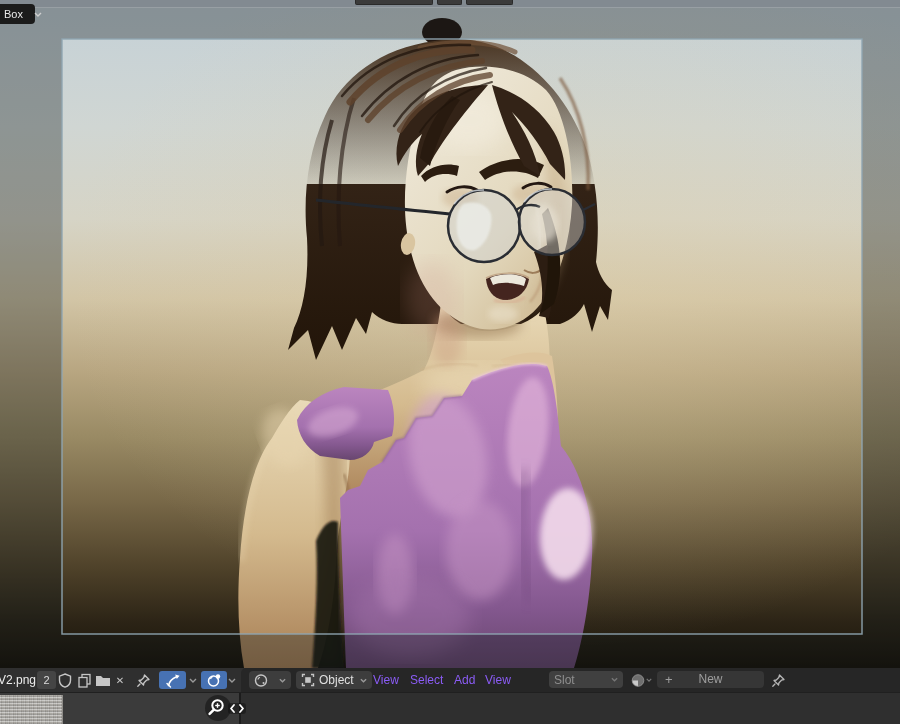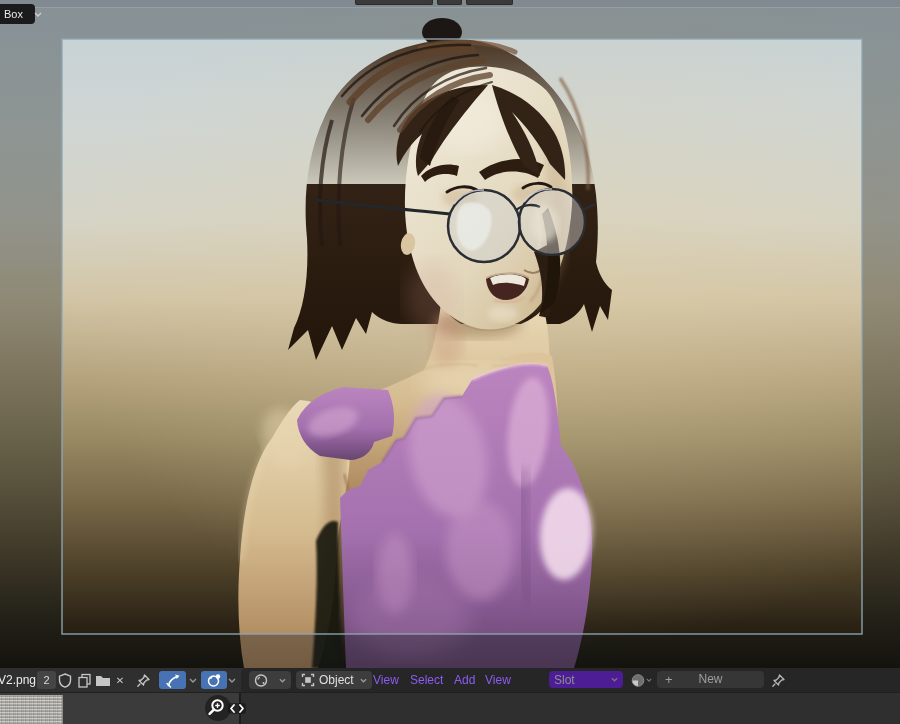--- a/index.html
+++ b/index.html
@@ -32,21 +32,21 @@
              color:#dcdcdc; font-size:11px; text-align:center; line-height:18px; cursor:pointer; }
   .iconbtn { position:absolute; top:3px; width:18px; height:18px; display:flex; align-items:center;
              justify-content:center; cursor:pointer; color:#c6c6c6; }
   .bluebtn { position:absolute; top:3px; width:27px; height:18px; background:#4772b3;
              border-radius:3px; display:flex; align-items:center; justify-content:center; cursor:pointer; }
   .chev { position:absolute; top:3px; width:12px; height:18px; display:flex; align-items:center;
           justify-content:center; cursor:pointer; }
   .ddbtn { position:absolute; top:3px; height:18px; background:#3d3d3d; border-radius:4px;
            display:flex; align-items:center; gap:4px; padding:0 5px; cursor:pointer;
            color:#e0e0e0; font-size:12px;justify-content:space-between; }
-  .ddbtn.dim { background:#4c1d95; color:#8f8f8f; }
+  .ddbtn.dim { background:#404040; color:#8f8f8f; }
   .menu-item { position:absolute; top:0; line-height:24px; font-size:12px; color:#8b5cf6;
                cursor:pointer; padding:0 4px; }
   .newbtn { position:absolute; top:3px; height:17px; background:#363636; border-radius:4px;
             cursor:pointer; color:#9e9e9e; font-size:12px; }
   .newbtn .plus { position:absolute; left:8px; top:0; line-height:17px; font-size:13px; }
   .newbtn .lbl  { position:absolute; left:0; right:0; top:0; text-align:center; line-height:17px; }
 
   
   .footer { position:absolute; left:0; top:692px; width:900px; height:32px; background:#2f2f2f;
             border-top:1px solid #202020; }

